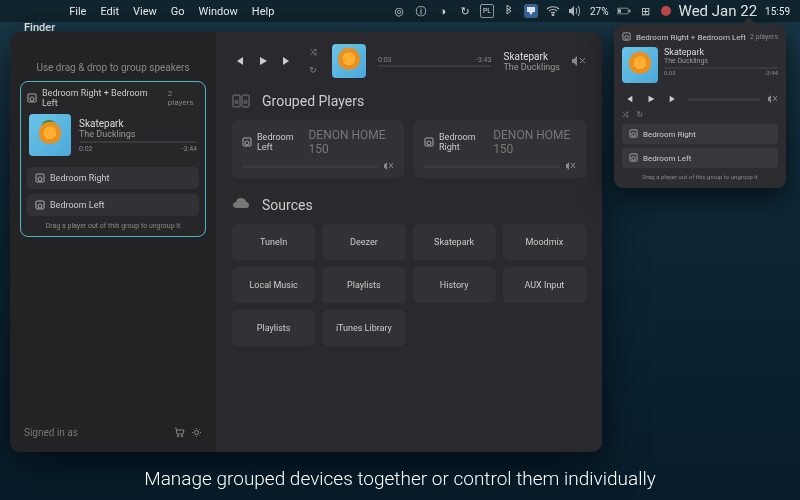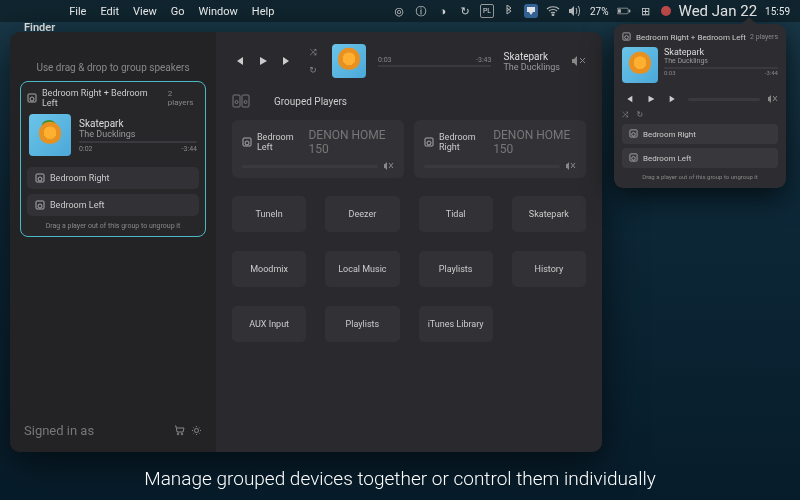--- a/index.html
+++ b/index.html
@@ -25,47 +25,47 @@
 .cover::after { content:""; position:absolute; left:50%; top:50%; width:22px; height:22px; background:radial-gradient(circle,#ffb030 40%,#e89020 42%); border-radius:50% 50% 45% 45%; transform:translate(-50%,-60%); }
 .cover::before { content:""; position:absolute; left:30%; top:15%; width:14px; height:10px; background:#3a8f3a; border-radius:40% 60% 30% 50%; transform:rotate(-15deg); }
 .track-info { flex:1; }
 .track-title { font-size:10px; color:#ddd; }
 .track-artist { font-size:9px; color:#999; }
 .mini-progress { height:2px; background:#3a3a3e; border-radius:1px; margin:2px 0; }
 .mini-times { display:flex; justify-content:space-between; font-size:7px; color:#888; }
 .speaker-item { background:#323236; border-radius:5px; padding:6px 8px; margin-top:5px; font-size:9px; color:#ccc; display:flex; align-items:center; gap:5px; }
 .speaker-ic { width:10px; height:10px; display:inline-block; }
 .group-foot { text-align:center; font-size:7px; color:#888; margin-top:6px; }
-.sidebar-footer { margin-top:auto; display:flex; align-items:center; justify-content:space-between; font-size:13px; color:#777; padding:4px; }
+.sidebar-footer { margin-top:auto; display:flex; align-items:center; justify-content:space-between; font-size:10px; color:#777; padding:4px; }
 .sidebar-footer .icons { display:flex; gap:6px; }
 
 .main { flex:1; background:#2a2a2e; padding:12px 16px; overflow:hidden; }
 .top-controls { display:flex; align-items:center; gap:12px; margin-bottom:14px; }
 .transport { display:flex; gap:10px; color:#ccc; }
 .tbtn { width:14px; height:14px; display:inline-flex; align-items:center; justify-content:center; cursor:pointer; }
 .np-cover { width:34px; height:34px; }
 .np-main { flex:1; }
 .np-title { font-size:10px; color:#ddd; }
 .np-artist { font-size:9px; color:#999; }
 .np-bar { height:2px; background:#3a3a3e; margin-top:1px; }
 .np-times { display:flex; justify-content:space-between; font-size:7px; color:#888; width:100%; }
 .mute-ic { width:14px; color:#888; }
 
-.section-h { display:flex; align-items:center; gap:24px; font-size:10px; color:#ccc; margin-bottom:10px; }
+.section-h { display:flex; align-items:center; gap:12px; font-size:14px; color:#ccc; margin-bottom:10px; }
 .sec-ic { width:18px; height:18px; opacity:.6; }
 
 .players-row { display:flex; gap:10px; margin-bottom:18px; }
 .player-card { flex:1; background:#323236; border-radius:6px; padding:8px 10px; }
 .pc-head { display:flex; align-items:center; gap:5px; font-size:9px; color:#ccc; }
 .pc-model { margin-left:auto; font-size:12px; color:#777; }
 .pc-vol { display:flex; align-items:center; gap:6px; margin-top:6px; }
 .vol-bar { flex:1; height:3px; background:#3a3a3e; border-radius:2px; }
 .vol-ic { width:10px; color:#888; }
 
-.sources-grid { display:grid; grid-template-columns:repeat(4,1fr); gap:19px; }
+.sources-grid { display:grid; grid-template-columns:repeat(4,1fr); gap:7px; }
 .src-btn { background:#323236; border-radius:5px; height:36px; display:flex; align-items:center; justify-content:center; font-size:9px; color:#ccc; cursor:pointer; }
 
 .popover { position:absolute; right:14px; top:24px; width:172px; background:#2d2d31; border-radius:9px; box-shadow:0 8px 30px rgba(0,0,0,.7); padding:8px; }
 .popover::before { content:""; position:absolute; top:-5px; right:32px; width:10px; height:10px; background:#2d2d31; transform:rotate(45deg); }
 .pop-head { display:flex; align-items:center; gap:4px; font-size:8px; color:#ccc; }
 .pop-head .count { margin-left:auto; font-size:7px; color:#888; }
 .pop-np { display:flex; gap:6px; padding:5px 0; }
 .pop-cov { width:36px; height:36px; }
 .pop-track { font-size:9px; color:#ddd; }
 .pop-artist { font-size:7px; color:#999; }
@@ -301,29 +301,34 @@
           <span class="vol-ic">
               <svg width="10" height="8" viewBox="0 0 10 8" fill="#888">
                 <path d="M0 2h1l2-2v8l-2-2H0z"></path>
                 <path d="M5 1l4 5M9 1l-4 5" stroke="#888" fill="none"></path>
               </svg>
             </span>
         </div>
       </div>
     </div>
 
+    <div class="section-h">
+      <span class="sec-ic">
+          <svg width="18" height="14" viewBox="0 0 18 14" fill="#aaa">
+            <path d="M5 12c-2 0-4-1-4-3s2-3 3-3c0-2 2-4 5-4s5 2 5 4c2 0 3 1 3 3s-1 3-3 3z"></path>
+          </svg>
+        </span>
+      <span>Sources</span>
+    </div>
     <div class="sources-grid">
       <div class="src-btn">
           <span>TuneIn</span>
         </div>
       <div class="src-btn">
           <span>Deezer</span>
-        </div>
-      <div class="src-btn">
-          <span>Tidal</span>
         </div>
       <div class="src-btn">
           <span>Skatepark</span>
         </div>
       <div class="src-btn">
           <span>Moodmix</span>
         </div>
       <div class="src-btn">
           <span>Local Music</span>
         </div>

